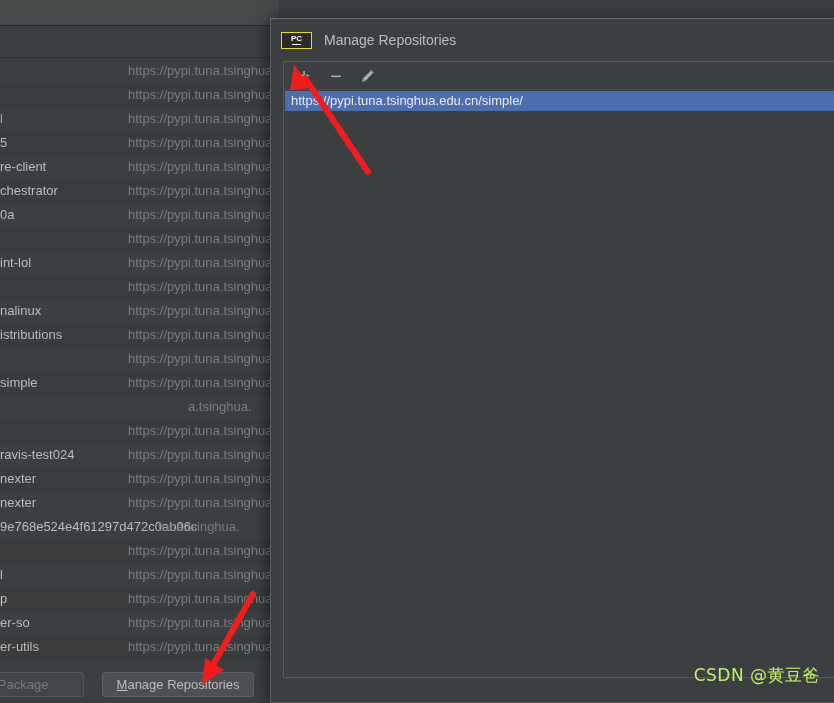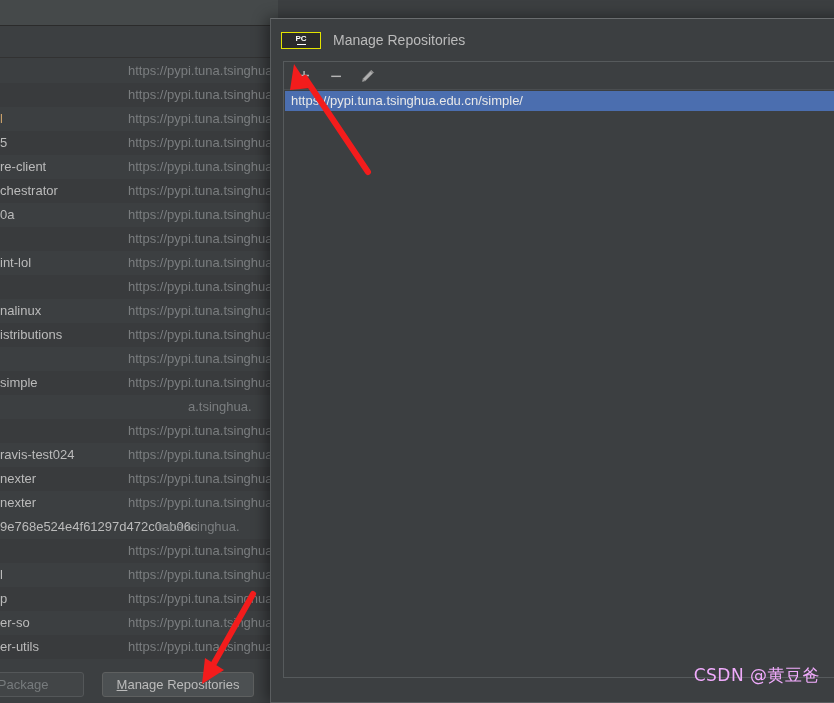--- a/index.html
+++ b/index.html
@@ -50,21 +50,21 @@
     position: absolute; left: 270px; top: 18px; width: 600px; height: 685px;
     background: #3c3f41; border: 1px solid #5a5d5f; border-top: 1px solid #6a6d6f;
     box-shadow: -3px 0 14px rgba(0,0,0,0.45);
   }
   .dlg-title {
     position: absolute; left: 0; top: 0; width: 100%; height: 42px;
     display: flex; align-items: center; padding-left: 10px; gap: 12px;
     background: #3c3f41;
   }
   .pc-icon {
-    width: 40px; height: 17px; border: 1.5px solid #e3e300; background: #2b2b2b;
+    width: 31px; height: 17px; border: 1.5px solid #e3e300; background: #2b2b2b;
     display: flex; flex-direction: column; align-items: center; justify-content: center;
     font-size: 8px; color: #ffffff; font-weight: bold; letter-spacing: 0px;
     line-height: 8px; font-family: "Liberation Sans", sans-serif;
   }
   .pc-icon .bar { width: 9px; height: 1.5px; background: #ffffff; margin-top: 1px; }
   .dlg-title-text { font-size: 14px; color: #bbbbbb; }
 
   .repo-panel {
     position: absolute; left: 12px; top: 42px; width: 576px; height: 617px;
     background: #3c3f41; border: 1px solid #565a5c;
@@ -90,21 +90,21 @@
     font-size: 13px; color: #bbbbbb; white-space: nowrap;
   }
   .repo-item.selected { background: #4b6eaf; color: #e8e8e8; }
 
   
   .arrow-svg { position: absolute; left: 0; top: 0; width: 834px; height: 703px; pointer-events: none; }
 
   
   .watermark {
     position: absolute; right: 14px; bottom: 16px;
-    font-size: 17px; color: #f0abfc; letter-spacing: 0.5px; white-space: nowrap;
+    font-size: 17px; color: #bef264; letter-spacing: 0.5px; white-space: nowrap;
     font-family: "DejaVu Sans", sans-serif;
   }
 </style>
 </head>
 <body>
 
 <div id="root">
 
   <div class="bg-window">
     <div class="bg-topbar"></div>

